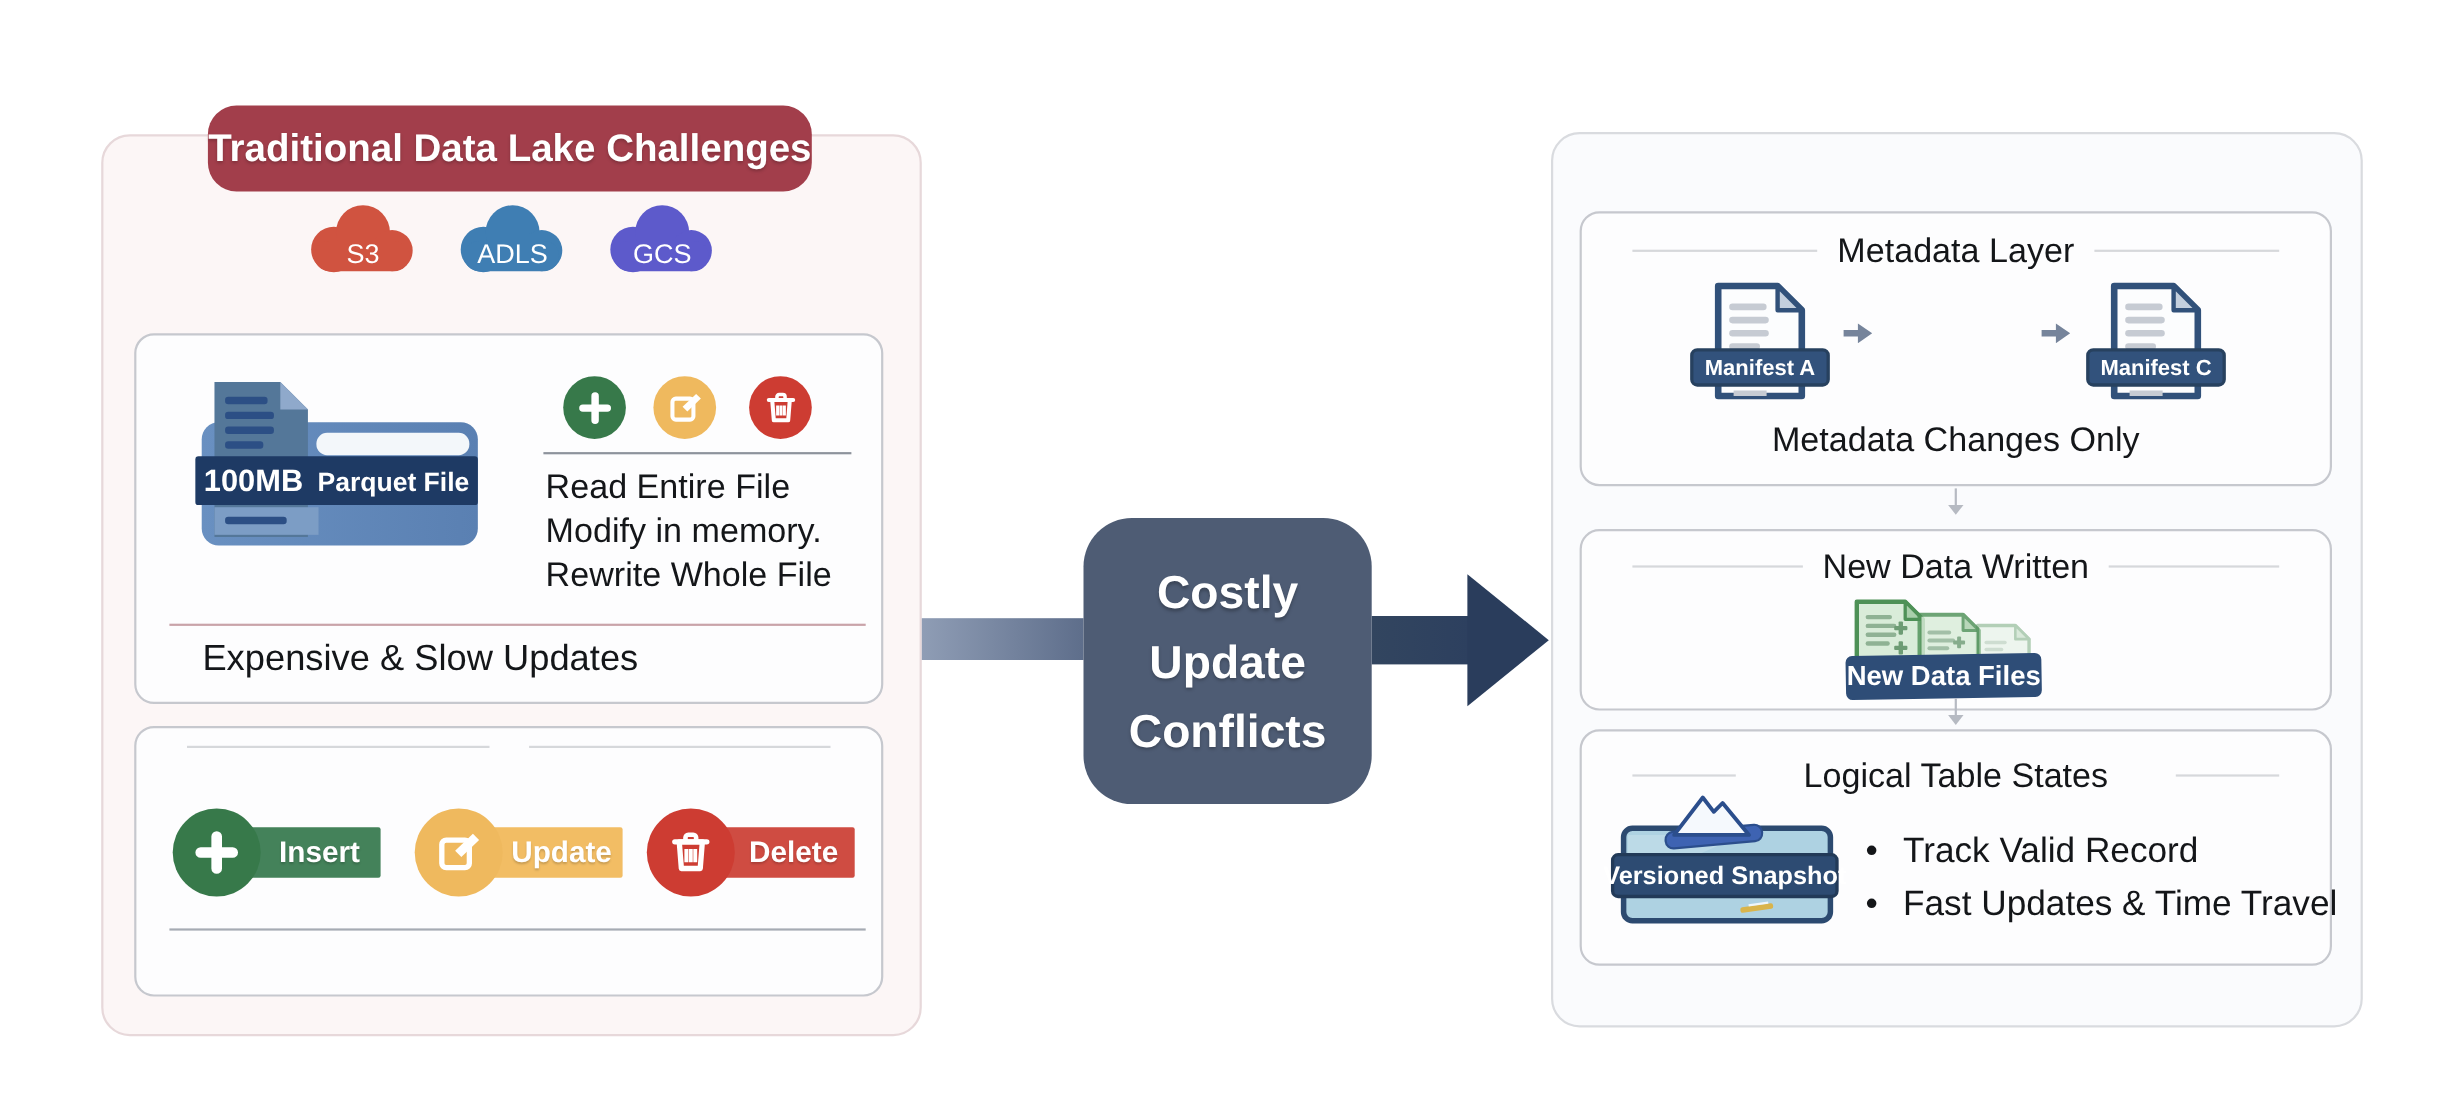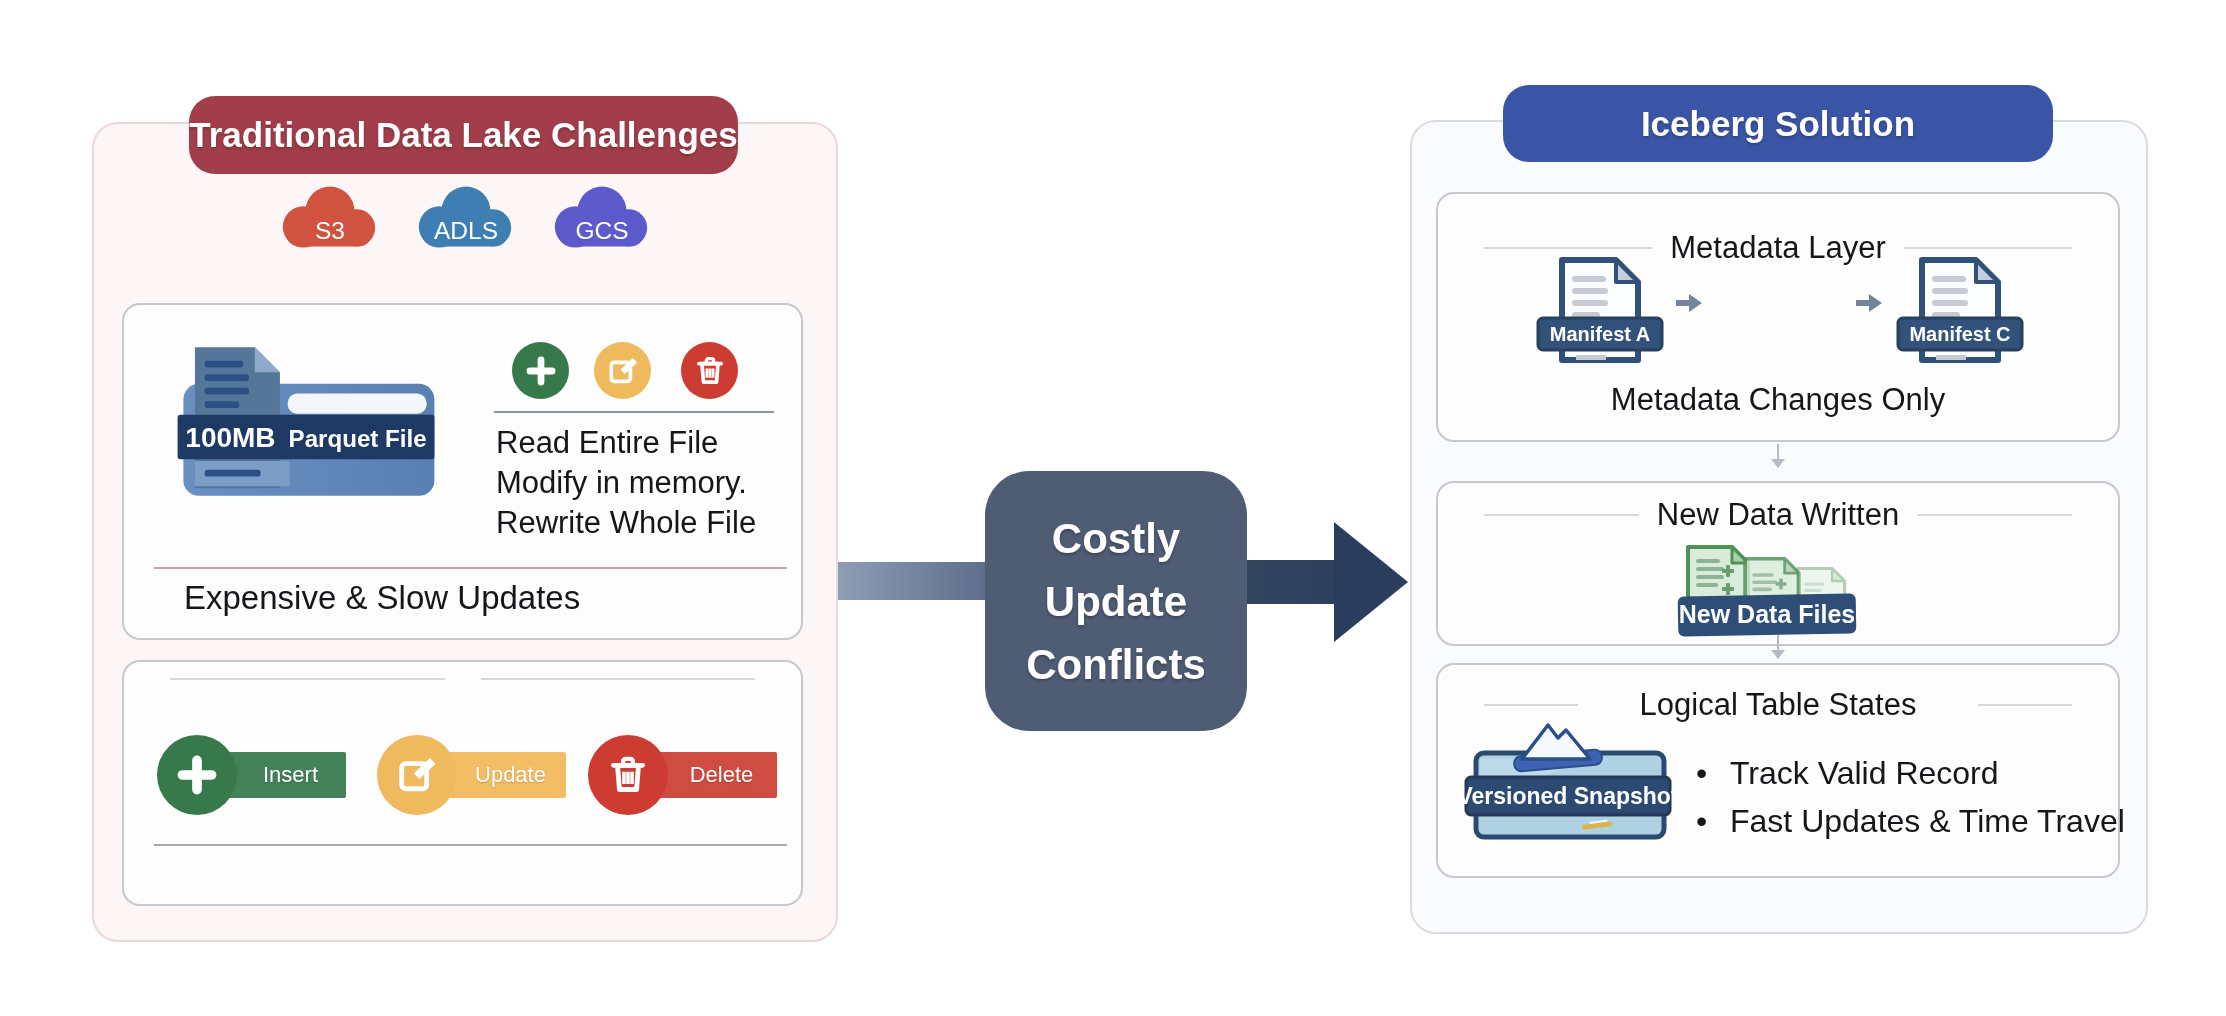--- a/index.html
+++ b/index.html
@@ -62,21 +62,21 @@
   .icon-underline{position:absolute; left:370px; top:106px; width:280px; height:2px; background:#8d939c;}
   .readlines{position:absolute; left:372px; top:118px; font-size:31px; line-height:40px; color:var(--text); white-space:nowrap;}
 
   
   .pill{position:absolute; top:73px; display:flex; align-items:center;}
   .pill .pill-circle{width:80px; height:80px; border-radius:50%; z-index:2;
     display:flex; align-items:center; justify-content:center;}
   .pill .pill-circle svg{width:42px; height:42px;}
   .pill .pill-bar{height:46px; width:121px; margin-left:-12px; z-index:1; border-radius:2px;
     display:flex; align-items:center; justify-content:center; padding-left:10px;
-    color:#fff; font-size:22px; font-weight:normal; text-shadow:0 1px 2px rgba(0,0,0,.18);}
+    color:#fff; font-size:27px; font-weight:bold; text-shadow:0 1px 2px rgba(0,0,0,.18);}
   .pill-insert{left:33px;} .pill-insert .pill-circle{background:var(--green);} .pill-insert .pill-bar{background:var(--green-bar);}
   .pill-update{left:253px;} .pill-update .pill-circle{background:var(--yellow);} .pill-update .pill-bar{background:var(--yellow-bar);}
   .pill-delete{left:464px;} .pill-delete .pill-circle{background:var(--red);} .pill-delete .pill-bar{background:var(--red-bar);}
 
   
   .shaft-left{left:838px; top:562px; width:147px; height:38px;
     background:linear-gradient(to right, var(--arrow-grad-1), var(--arrow-grad-2));}
   .shaft-right{left:1247px; top:560px; width:88px; height:44px;
     background:linear-gradient(to right, #32455f, var(--arrow-mid));}
   .arrow-head{left:1334px; top:522px; width:0; height:0;
@@ -244,26 +244,23 @@
   <div class="abs arrow-head"></div>
 
   <div class="abs conflict-box">
     <div>Costly</div>
     <div>Update</div>
     <div>Conflicts</div>
   </div>
 
   <div class="abs outer right-outer"></div>
 
-  <div class="abs title-badge badge-blue">
-    <span>Iceberg Solution</span>
-  </div>
 
   <div class="abs card card1">
-    <div class="header-row" style="top:16px;margin-top:20px;">
+    <div class="header-row" style="top:16px;">
       <div class="hline"></div>
       <span>Metadata Layer</span>
       <div class="hline"></div>
     </div>
 
     <div class="manifest" style="left:98px; top:62px;">
       <svg viewBox="0 0 130 122">
         <path d="M26 4 h54 l22 22 v78 h-76 z" fill="#fcfdfe" stroke="#31517a" stroke-width="6" stroke-linejoin="round"></path>
         <path d="M80 4 l22 22 h-22 z" fill="#c3cfdd" stroke="#31517a" stroke-width="4" stroke-linejoin="round"></path>
         <g fill="#c6cbd3">

